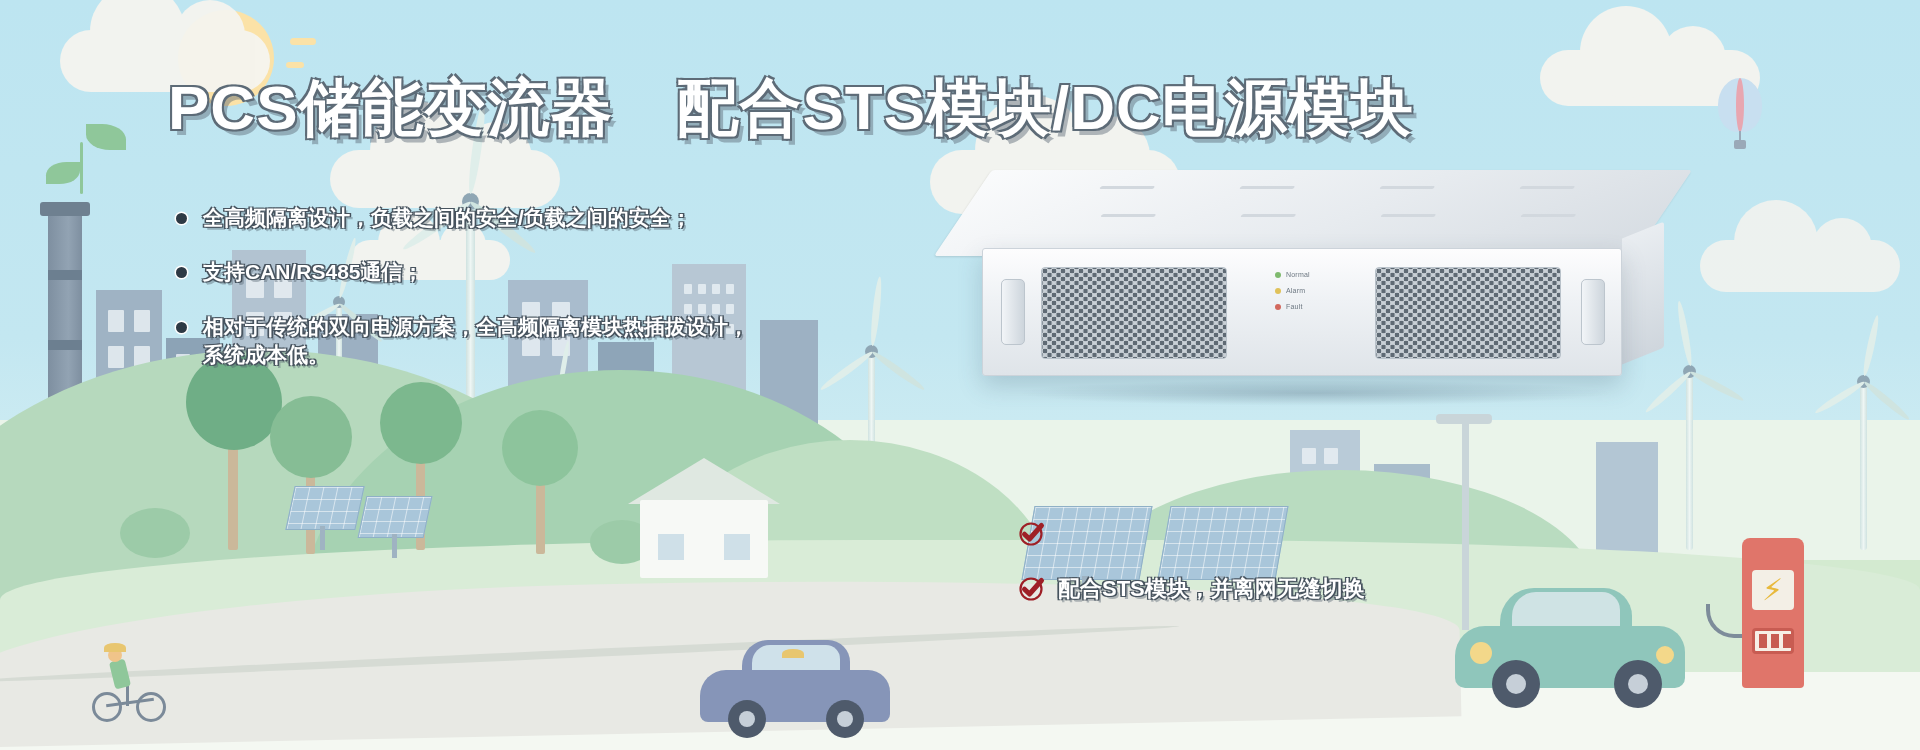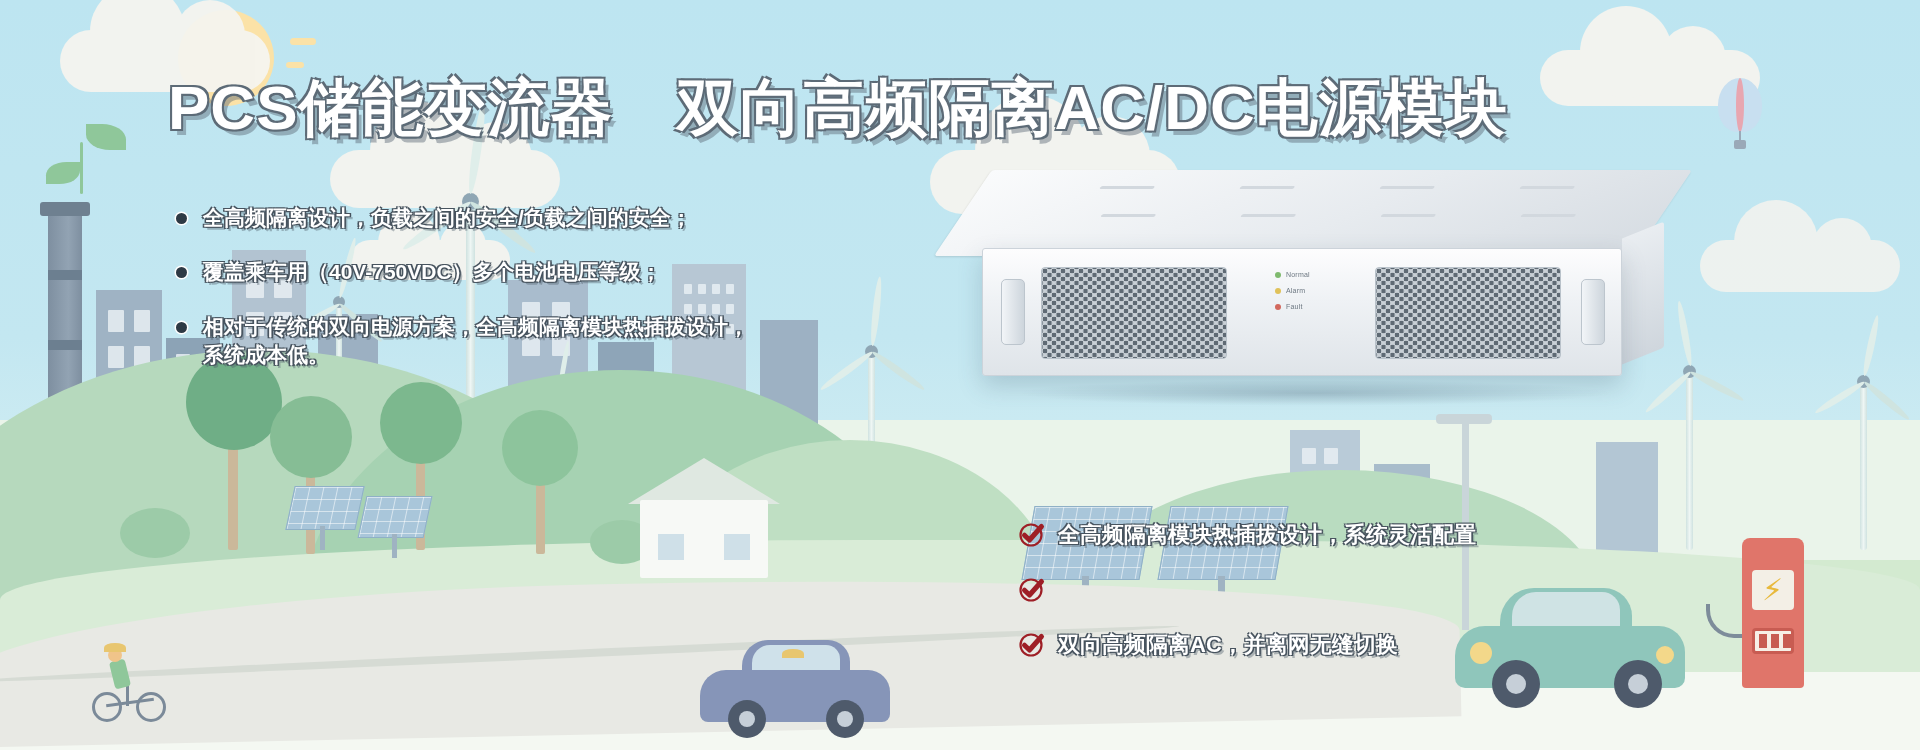--- a/index.html
+++ b/index.html
@@ -574,59 +574,50 @@
         <span class="led-row">
           <span class="led-dot" style="background:#d2695e;"></span>
           <span class="led-label">Fault</span>
         </span>
       </span>
       <span class="grill" style="left:392px;"></span>
       <span class="handle" style="left:598px;top:30px;"></span>
     </div>
   </div>
 
-  <div class="title">PCS储能变流器　双向高频隔离AC/DC电源模块</div>
+  <div class="title">PCS储能变流器　配合STS模块/DC电源模块</div>
 
   <div class="bullets">
     <div class="bullet">
       <span class="dot"></span>
       <span class="txt">全高频隔离设计，负载之间的安全/负载之间的安全；</span>
     </div>
     <div class="bullet">
       <span class="dot"></span>
-      <span class="txt">覆盖乘车用（40V-750VDC）多个电池电压等级；</span>
+      <span class="txt">支持CAN/RS485通信；</span>
     </div>
     <div class="bullet">
       <span class="dot"></span>
       <span class="txt" style="max-width:560px;display:inline-block;">相对于传统的双向电源方案，全高频隔离模块热插拔设计，系统成本低。</span>
     </div>
   </div>
 
   <div class="checklist">
     <div class="check-item">
       <span class="check-icon">
         <svg viewBox="0 0 28 28" width="28" height="28">
           <circle cx="13" cy="14" r="10.5" fill="none" stroke="#9e1f26" stroke-width="2.2"></circle>
           <path d="M6.5 14.2 L11.5 19 L23.5 5.5" fill="none" stroke="#9e1f26" stroke-width="5" stroke-linecap="round" stroke-linejoin="round"></path>
         </svg>
       </span>
-      <span class="check-txt">全高频隔离模块热插拔设计，系统灵活配置</span>
     </div>
     <div class="check-item">
       <span class="check-icon">
         <svg viewBox="0 0 28 28" width="28" height="28">
           <circle cx="13" cy="14" r="10.5" fill="none" stroke="#9e1f26" stroke-width="2.2"></circle>
           <path d="M6.5 14.2 L11.5 19 L23.5 5.5" fill="none" stroke="#9e1f26" stroke-width="5" stroke-linecap="round" stroke-linejoin="round"></path>
         </svg>
       </span>
-    </div>
-    <div class="check-item">
-      <span class="check-icon">
-        <svg viewBox="0 0 28 28" width="28" height="28">
-          <circle cx="13" cy="14" r="10.5" fill="none" stroke="#9e1f26" stroke-width="2.2"></circle>
-          <path d="M6.5 14.2 L11.5 19 L23.5 5.5" fill="none" stroke="#9e1f26" stroke-width="5" stroke-linecap="round" stroke-linejoin="round"></path>
-        </svg>
-      </span>
-      <span class="check-txt">双向高频隔离AC，并离网无缝切换</span>
+      <span class="check-txt">配合STS模块，并离网无缝切换</span>
     </div>
   </div>
 
 </div>
 
 </body></html>

